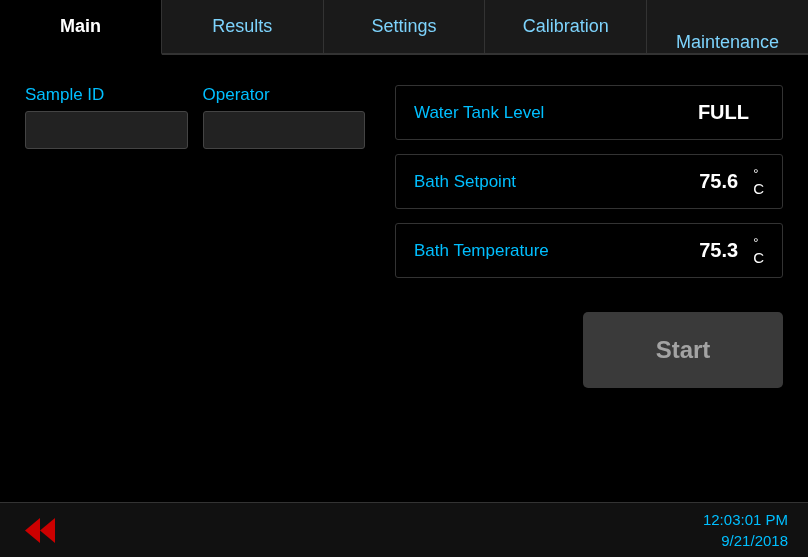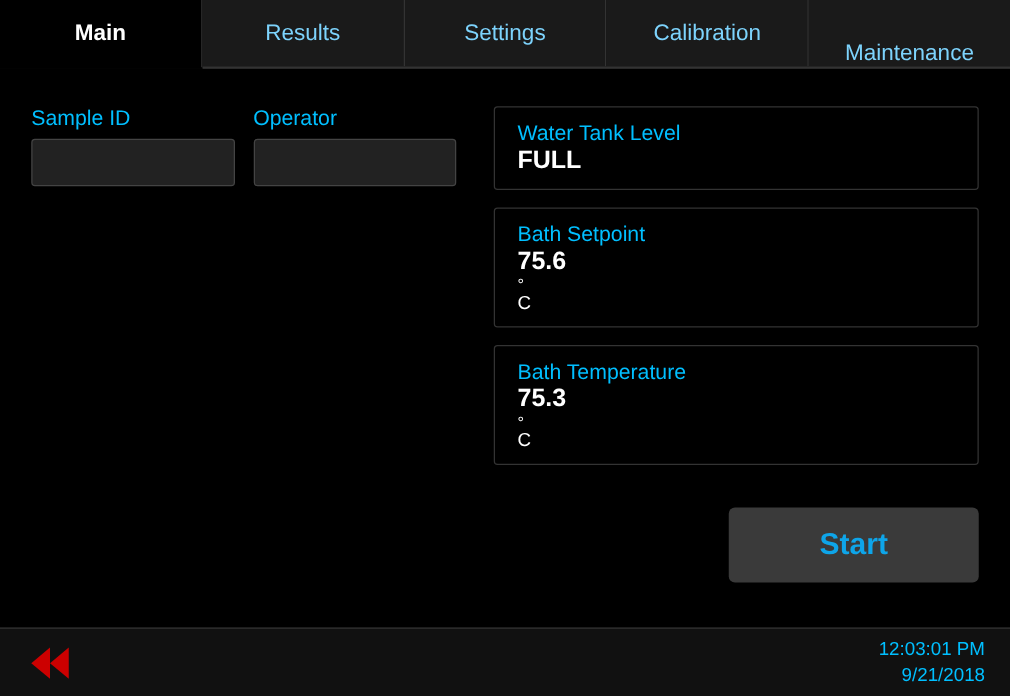--- a/index.html
+++ b/index.html
@@ -86,26 +86,25 @@
     .right-panel {
       flex: 1;
       display: flex;
       flex-direction: column;
       gap: 14px;
       padding-top: 10px;
     }
 
     .info-row {
       display: flex;
-      align-items: flex-start;
+      align-items: center;
       border: 1px solid #333;
-      padding: 11px 18px;
+      padding: 0 18px;
       border-radius: 3px;
       min-height: 55px;
-      flex-direction: column;
     }
 
     .info-label {
       color: #00bfff;
       font-size: 17px;
       flex: 1;
     }
 
     .info-value {
       font-size: 20px;
@@ -129,27 +128,27 @@
     }
 
     .start-btn-row {
       display: flex;
       justify-content: flex-end;
       margin-top: 20px;
     }
 
     .start-btn {
       background: #3a3a3a;
-      color: #0ea5e9;
+      color: #a3a3a3;
       font-size: 24px;
       font-weight: bold;
       border: none;
       border-radius: 5px;
       width: 200px;
-      height: 60px;
+      height: 76px;
       cursor: pointer;
     }
 
     
     .footer {
       position: absolute;
       bottom: 0;
       left: 0;
       right: 0;
       height: 55px;

